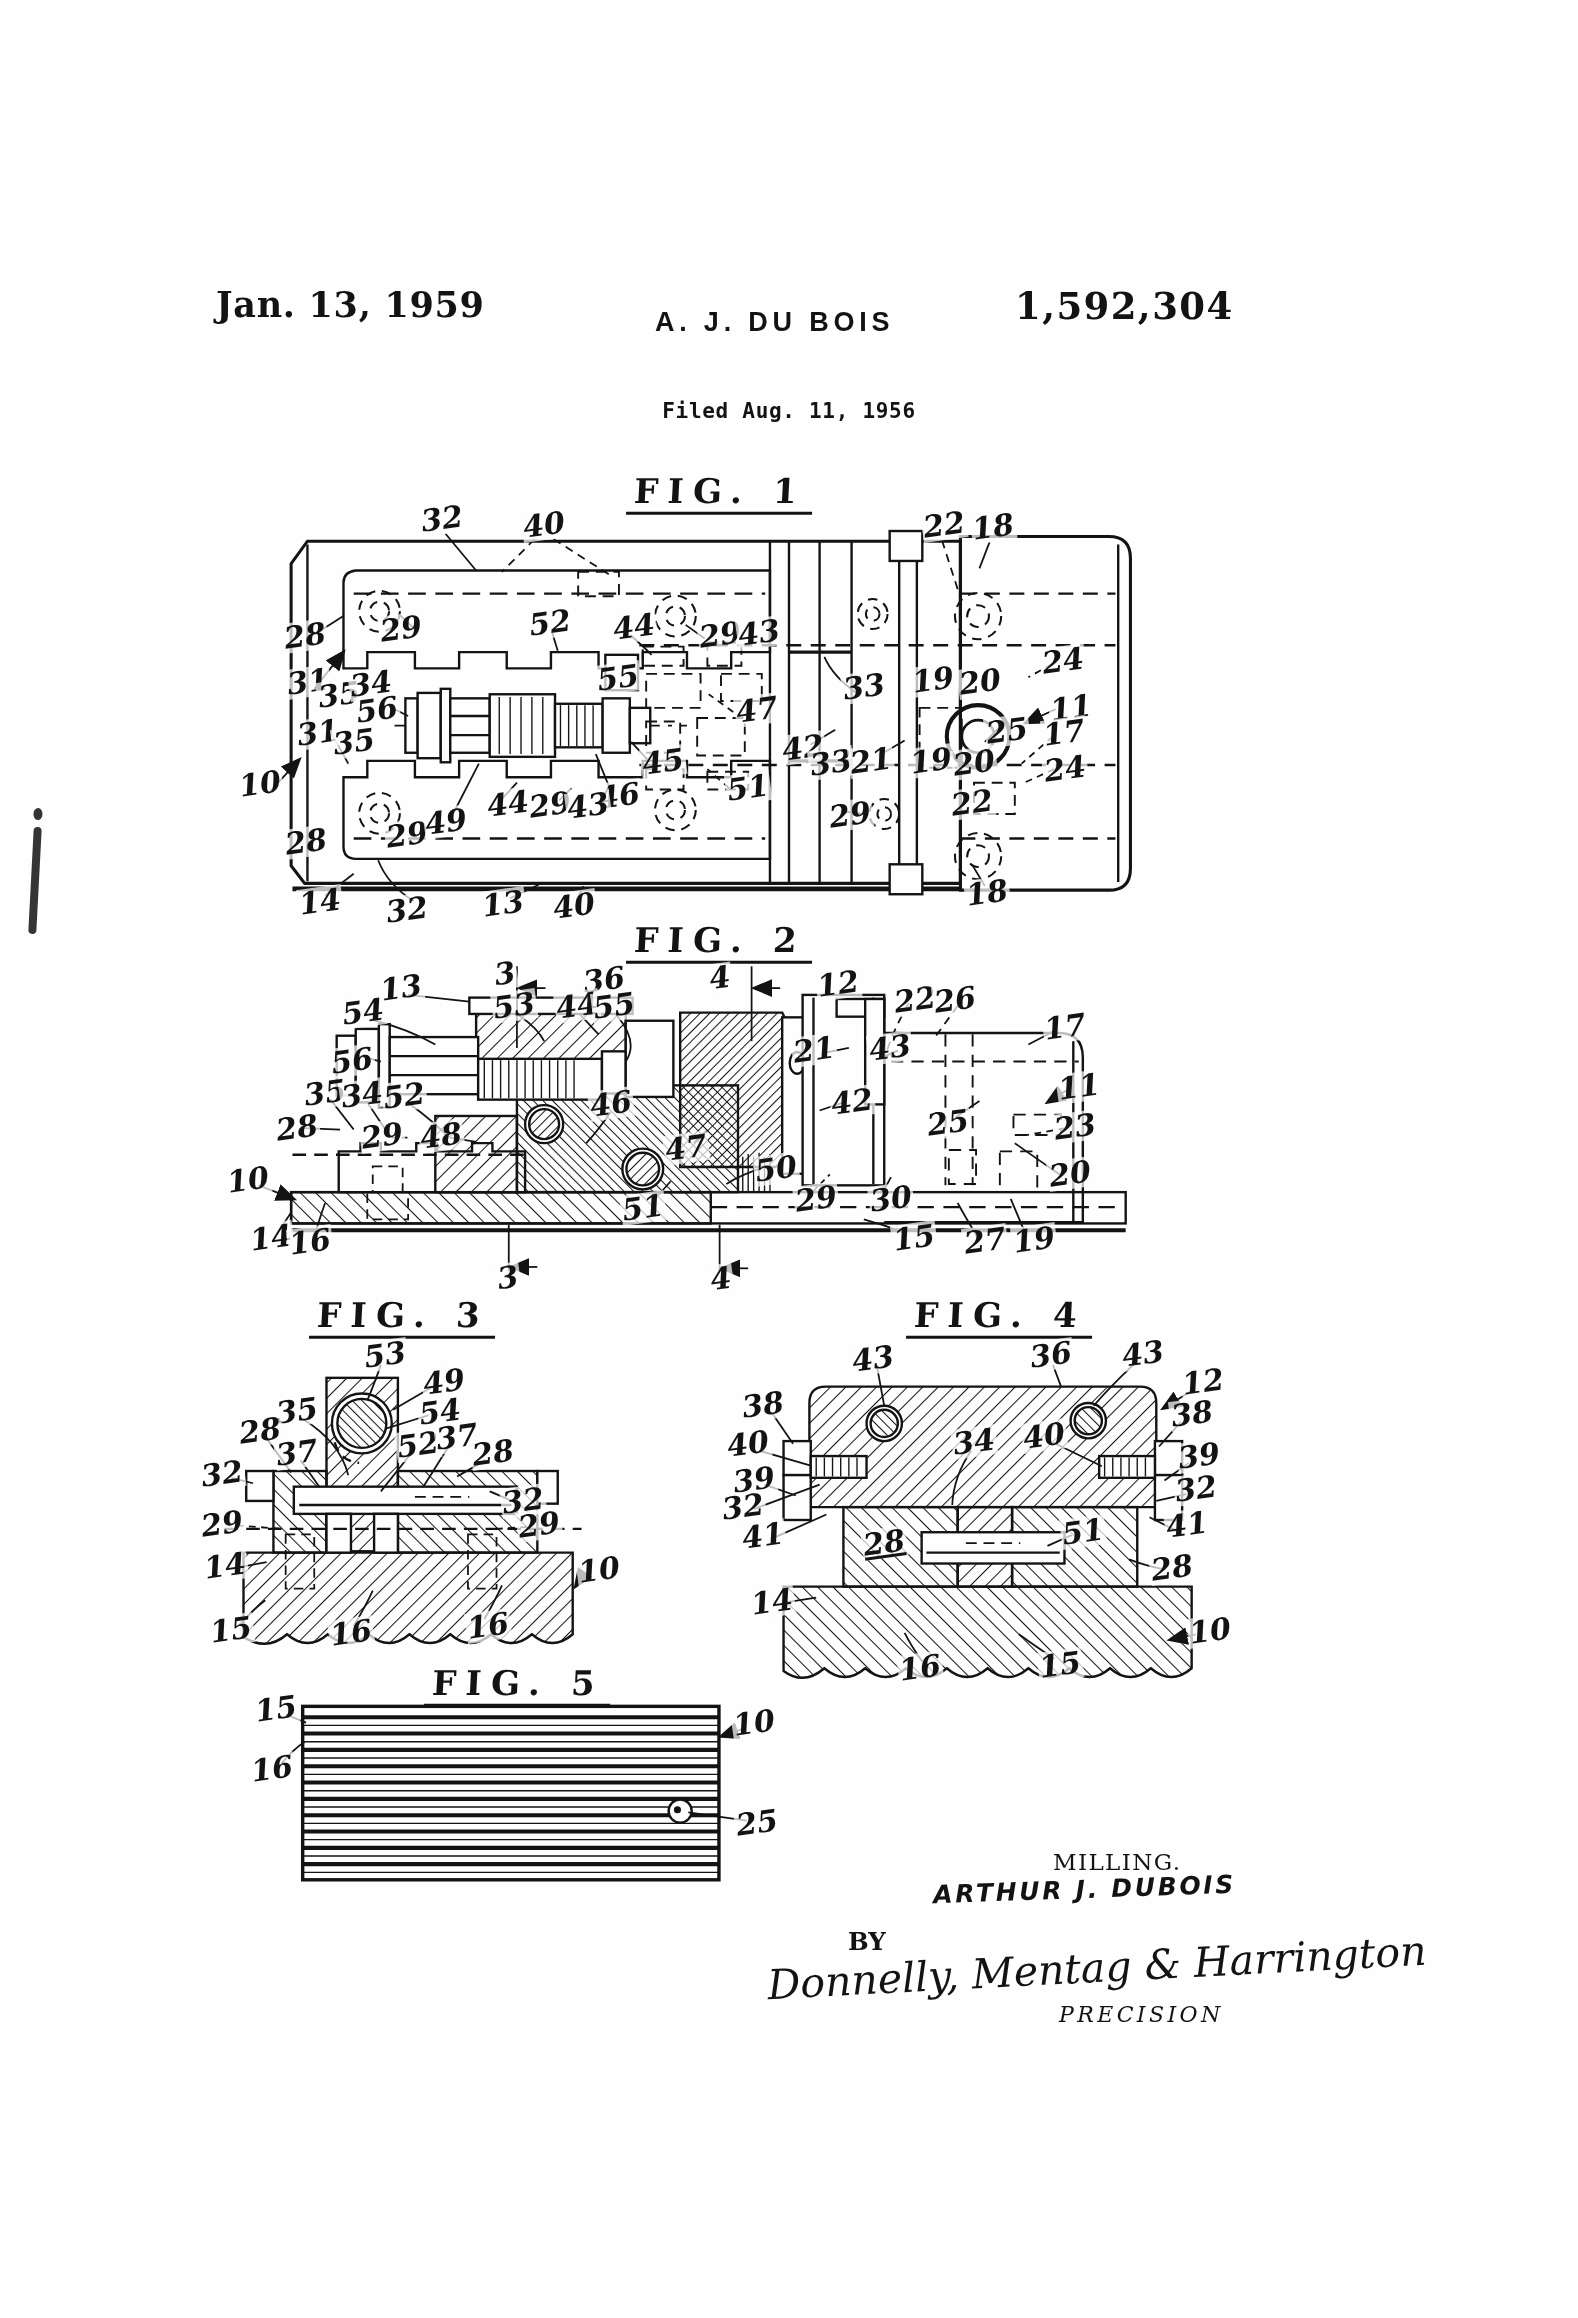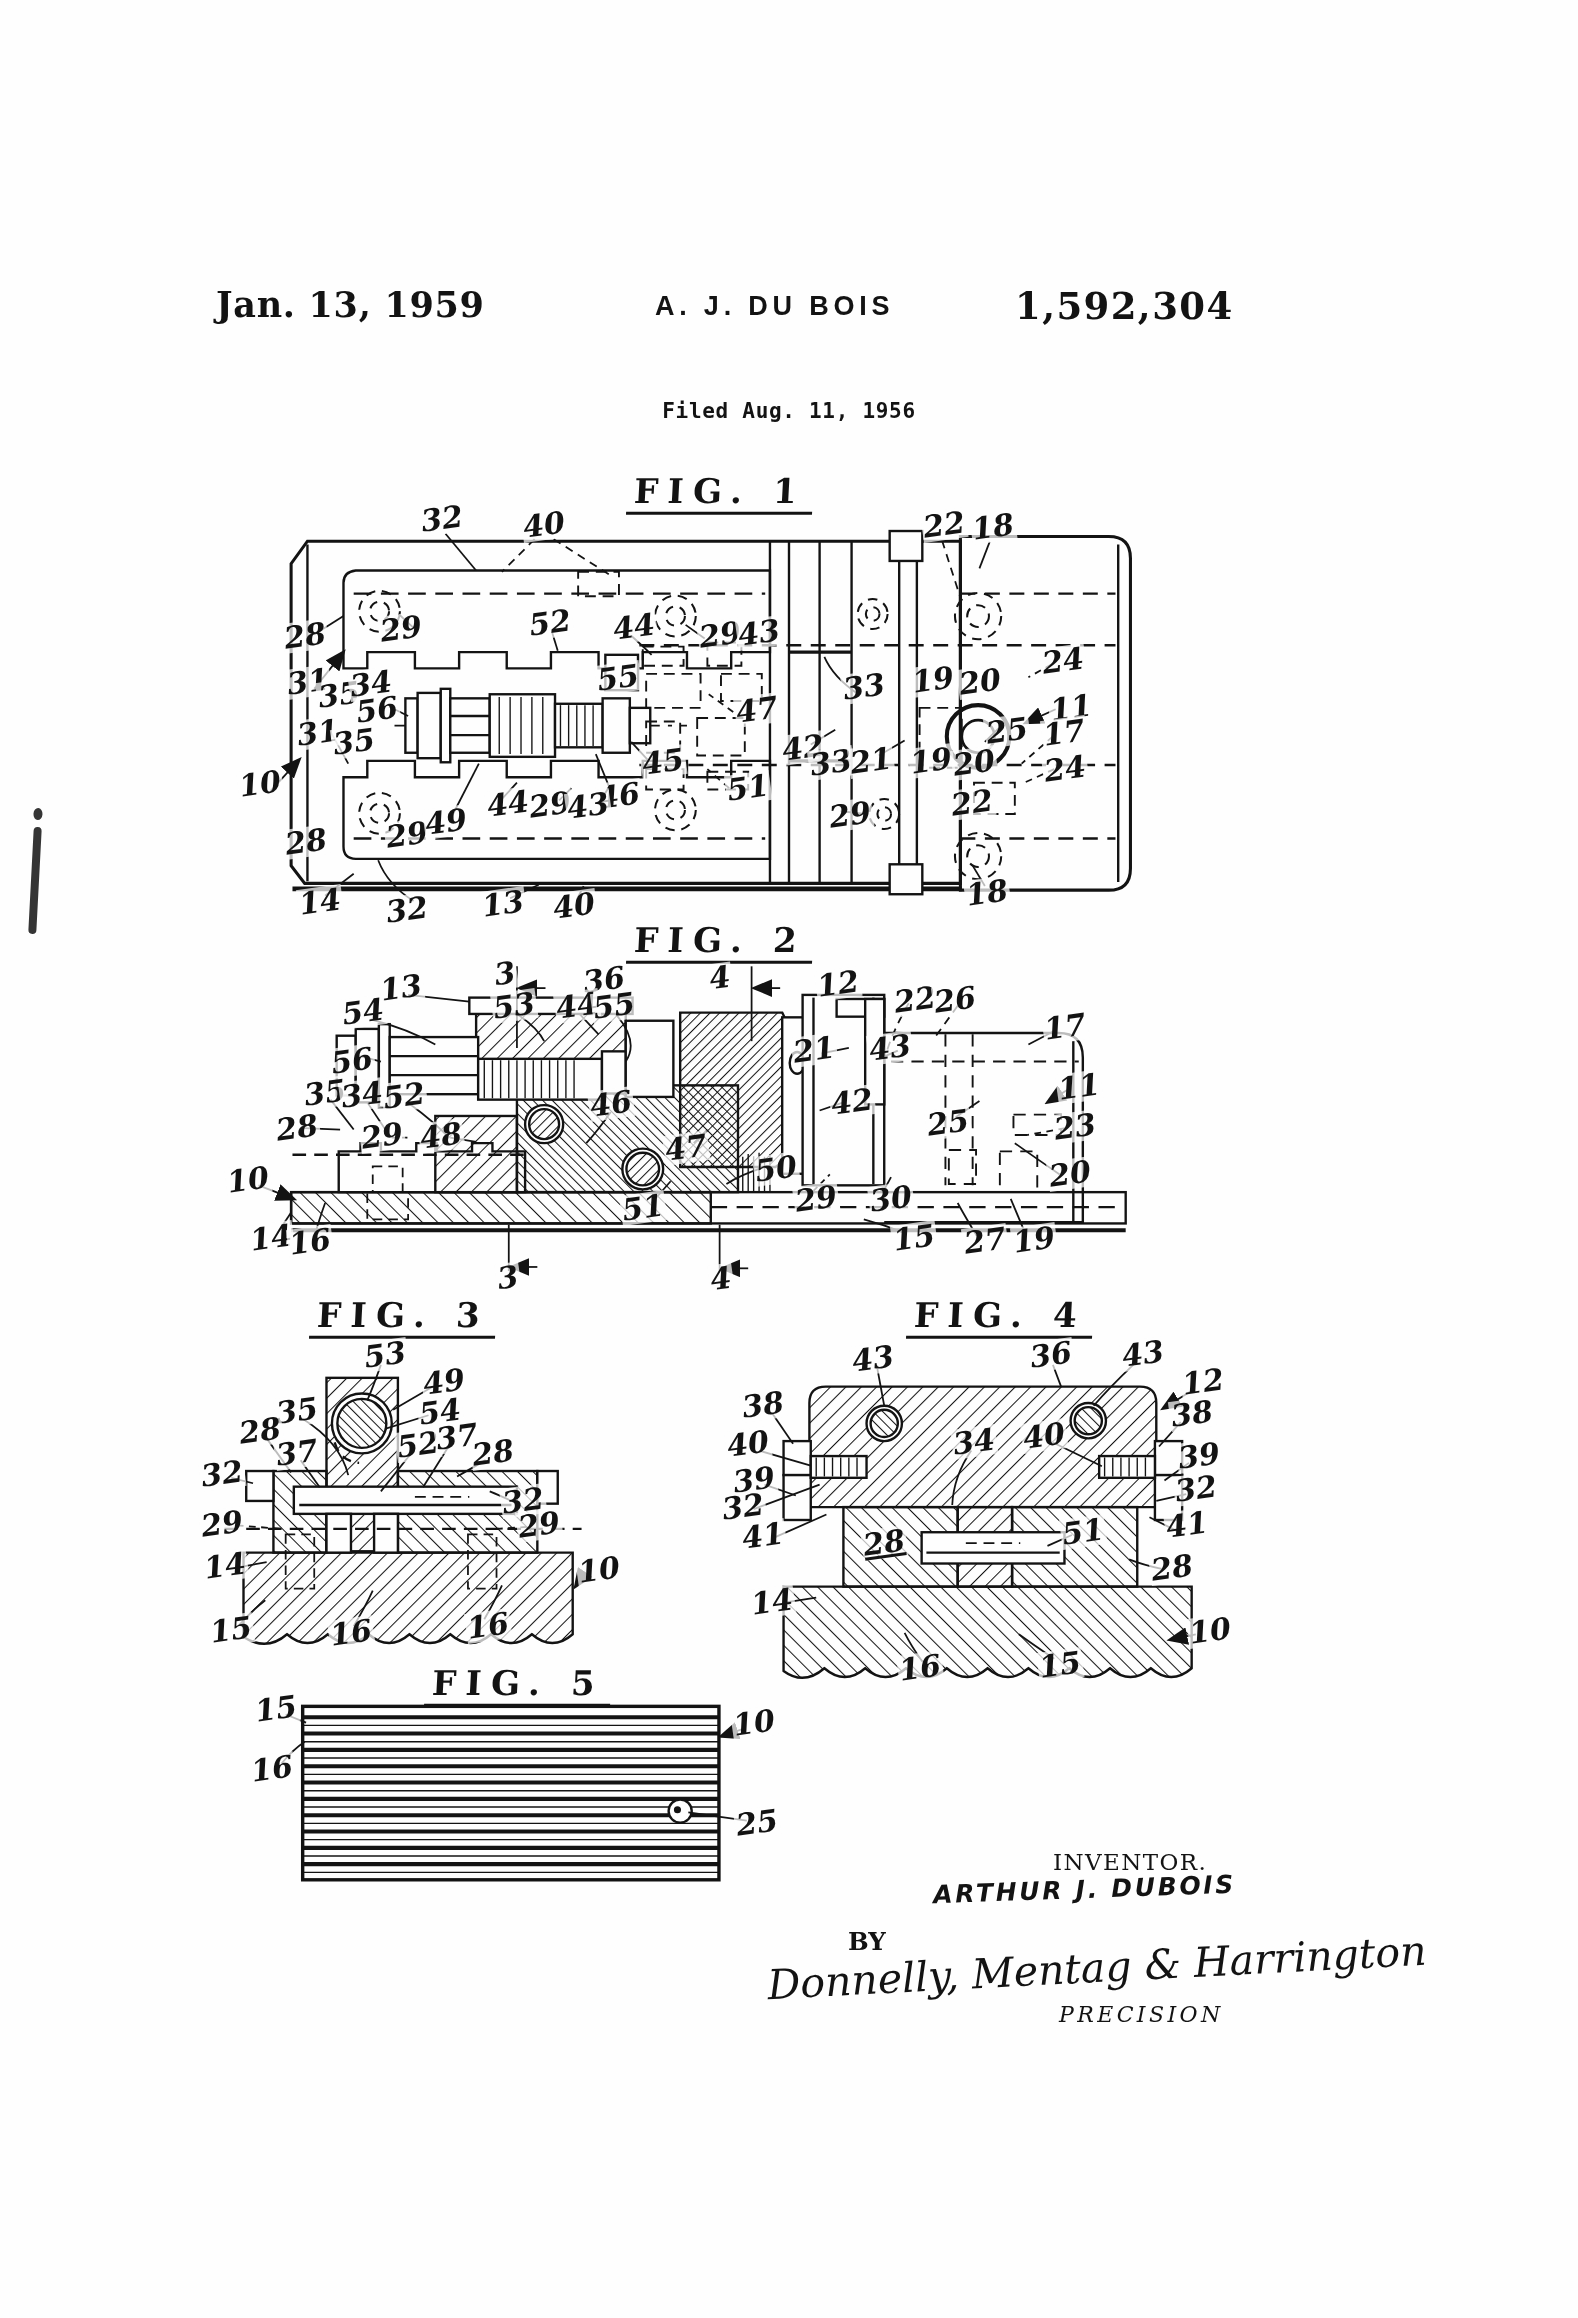--- a/index.html
+++ b/index.html
@@ -10,21 +10,21 @@
     font-family:"DejaVu Serif", serif;
     color:#131313;
     overflow:hidden;
   }
   
   .hdr-date{
     position:absolute;left:216px;top:284px;
     font-size:35px;font-weight:bold;letter-spacing:0.7px;
   }
   .hdr-author{
-    position:absolute;left:50%;top:291px;transform:translateX(-56%);
+    position:absolute;left:50%;top:307px;transform:translateX(-56%);
     font-family:"Liberation Sans",sans-serif;
     font-size:27px;font-weight:bold;letter-spacing:4.8px;text-align:right;
   }
   .hdr-patno{
     position:absolute;left:1015px;top:284px;
     font-size:37px;font-weight:bold;letter-spacing:1.4px;
   }
   .hdr-title{
     position:absolute;left:50%;top:346px;transform:translateX(-50%);
     font-family:"DejaVu Sans Mono",monospace;
@@ -660,20 +660,20 @@
       <span class="ref-label" style="left: 920px; top: 1668px;">16</span>
       <span class="ref-label" style="left: 1060px; top: 1665px;">15</span>
     </div>
   <div class="labels-layer">
       <span class="ref-label" style="left: 276px; top: 1709px;">15</span>
       <span class="ref-label" style="left: 272px; top: 1769px;">16</span>
       <span class="ref-label" style="left: 754px; top: 1723px;">10</span>
       <span class="ref-label" style="left: 757px; top: 1823px;">25</span>
     </div>
 
-  <div class="sig-inventor-heading">INVENTOR.</div>
+  <div class="sig-inventor-heading">MILLING.</div>
   <div class="sig-inventor-name">ARTHUR J. DUBOIS</div>
   <div class="sig-by">BY</div>
   <div class="sig-script">Donnelly, Mentag &amp; Harrington</div>
   <div class="sig-attorneys">PRECISION</div>
 
 </div>
 
 
 </body></html>

